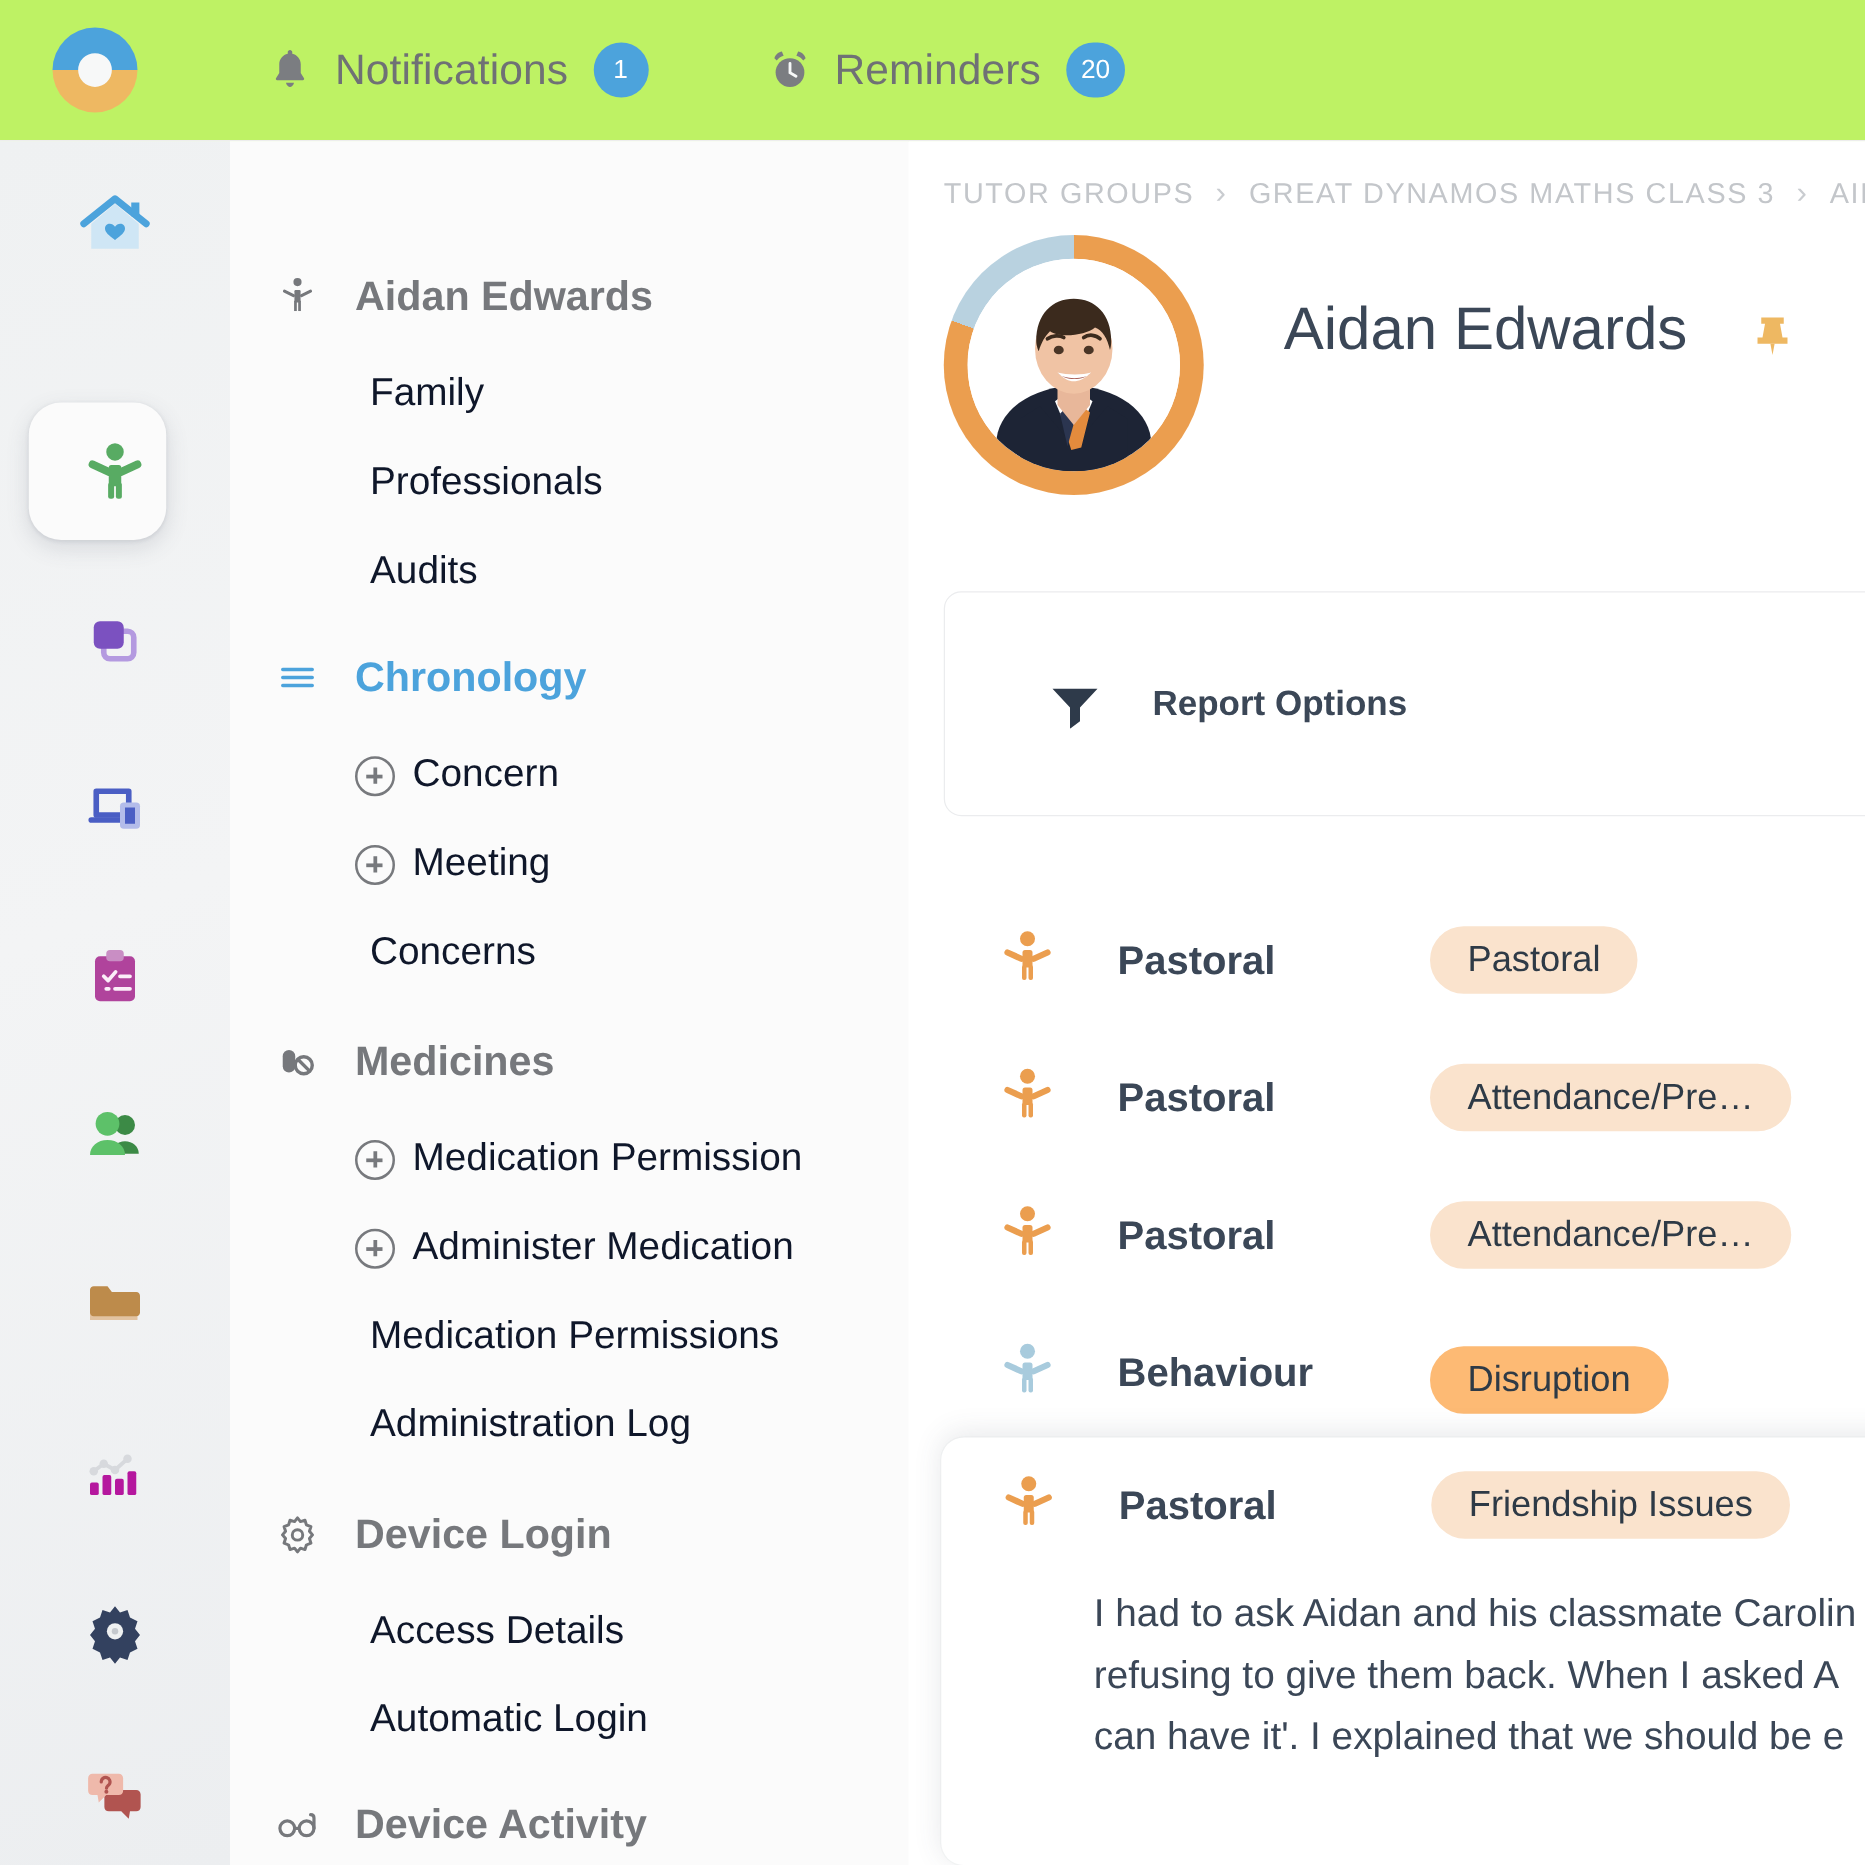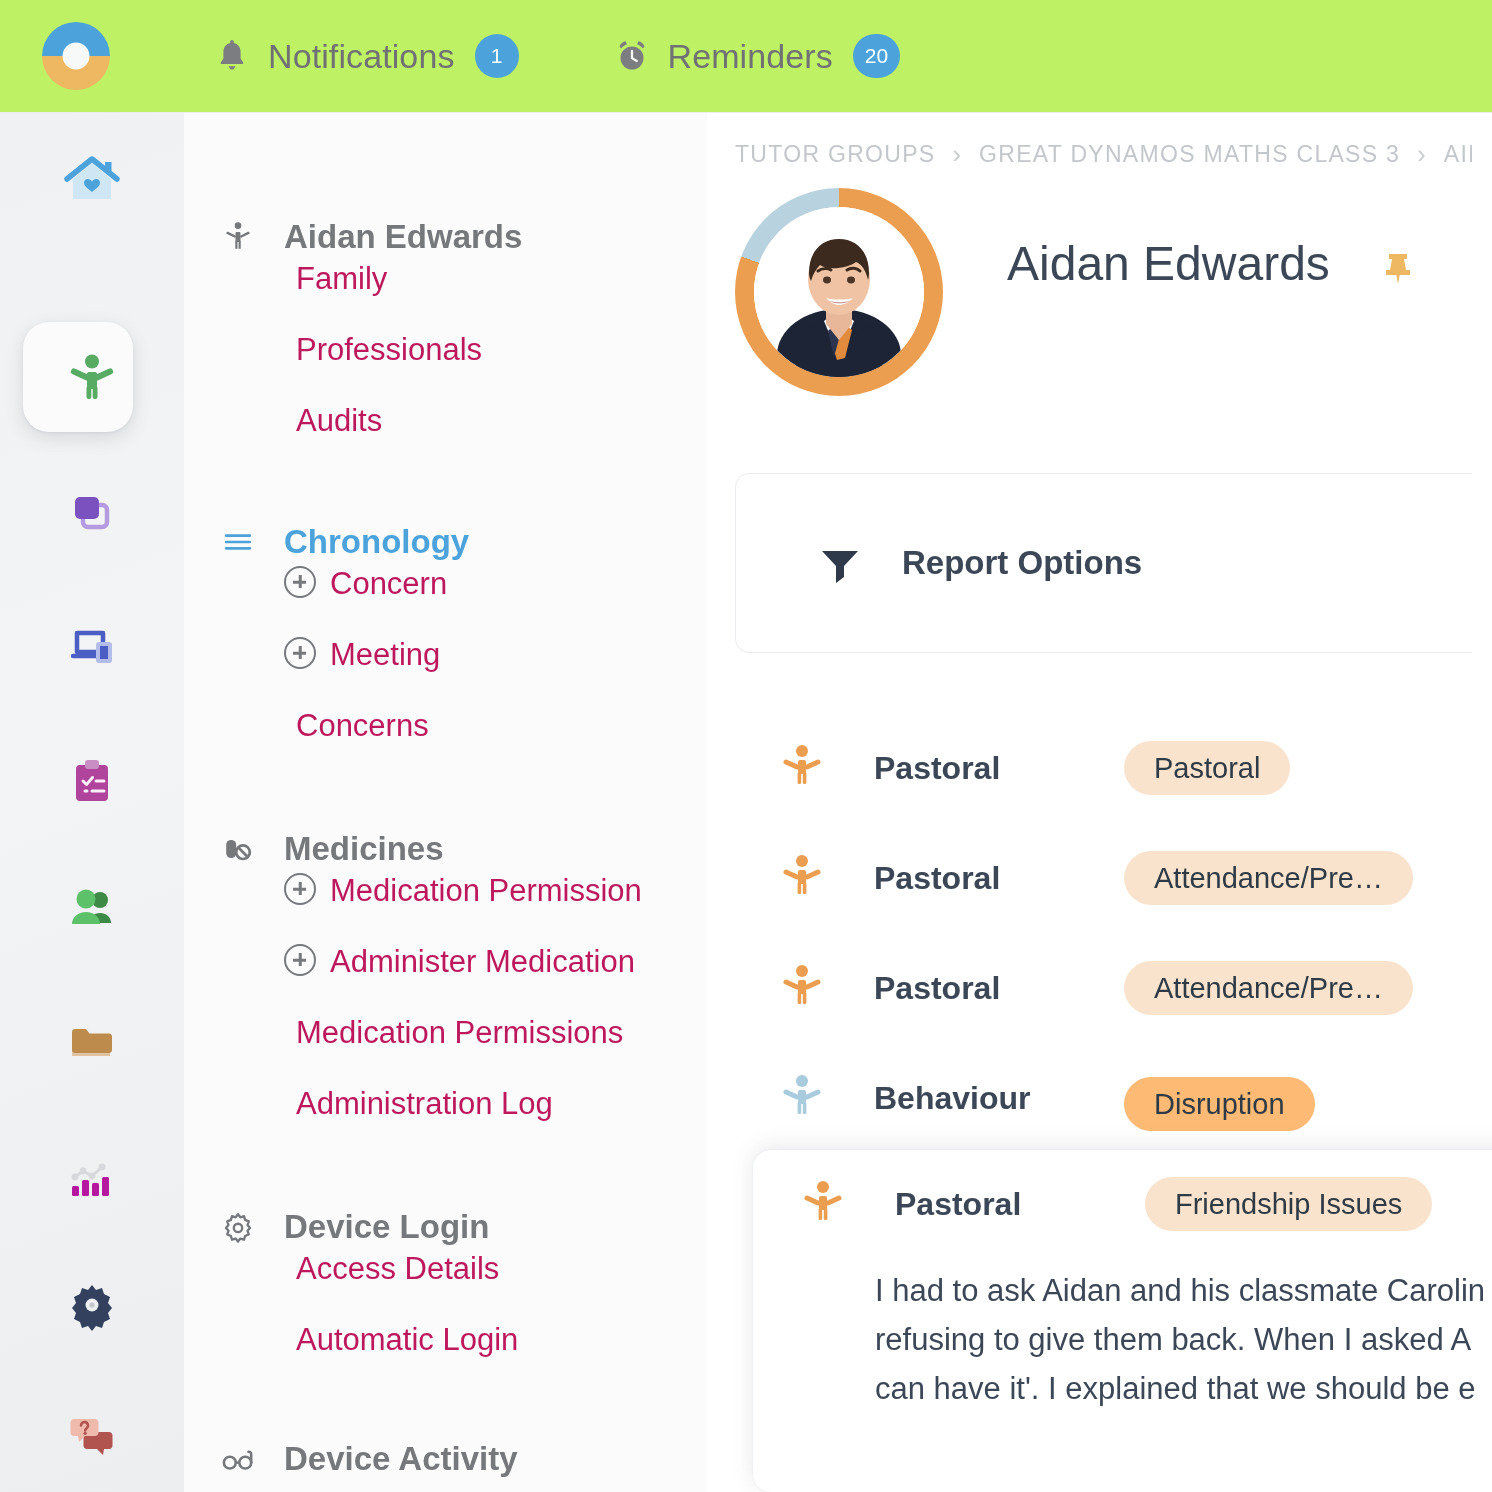--- a/index.html
+++ b/index.html
@@ -64,35 +64,35 @@
   .nav-head {
     display:flex; align-items:center; height:48px;
     padding-left:32px; cursor:pointer;
   }
   .nav-head .gico { width:44px; height:44px; flex:0 0 auto; display:flex; align-items:center; justify-content:center; }
   .nav-head .gtxt {
     font-size:33px; font-weight:bold; color:#76787c; margin-left:24px; white-space:nowrap;
   }
   .nav-head .gtxt.sel { color:#4ca3dc; }
   .nav-sub {
-    font-size:31px; color:#be185d; padding-left:112px;
-    height:71px; display:flex; align-items:flex-start; cursor:pointer; white-space:nowrap;
+    font-size:31px; color:#0f172a; padding-left:112px;
+    height:71px; display:flex; align-items:flex-end; cursor:pointer; white-space:nowrap;
   }
   .nav-sub .plus {
     width:32px; height:32px; border:2.5px solid #77797d; border-radius:50%;
     position:relative; margin-right:14px; flex:0 0 auto;
   }
   .nav-sub .plus::before, .nav-sub .plus::after {
     content:""; position:absolute; background:#77797d;
   }
   .nav-sub .plus::before { left:50%; top:7px; width:2.5px; height:13px; transform:translateX(-50%); }
   .nav-sub .plus::after  { top:50%; left:7px; height:2.5px; width:13px; transform:translateY(-50%); }
 
   
-  .main { position:absolute; left:707px; top:113px; width:765px; height:1379px; background:#ffffff; overflow:hidden; }
+  .main { position:absolute; left:727px; top:113px; width:765px; height:1379px; background:#ffffff; overflow:hidden; }
   .crumb {
     position:absolute; left:28px; top:27px; display:flex; align-items:center;
     font-size:23px; color:#c3c6ca; letter-spacing:1.3px; white-space:nowrap;
   }
   .crumb .sep { margin:0 17px; font-size:25px; color:#c9ccd0; }
 
   .prof { position:absolute; left:28px; top:75px; display:flex; align-items:flex-start; }
   .avatar { position:relative; width:208px; height:208px; flex:0 0 auto; }
   .avatar .ring {
     position:absolute; inset:0; border-radius:50%;
@@ -109,21 +109,21 @@
   }
   .prof-acts { display:flex; align-items:center; margin-left:45px; margin-top:58px; }
   .prof-acts .act { width:46px; height:46px; cursor:pointer; margin-right:48px; }
 
   .report-card {
     position:absolute; left:28px; top:360px; width:800px; height:180px;
     border:1.5px solid #ebecee; border-radius:14px; background:#fff;
     display:flex; align-items:center;
   }
   .report-card .ficon { margin-left:80px; width:48px; height:40px; }
-  .report-card .rtxt { font-size:33px; color:#3b4757; font-weight:bold; margin-left:38px; }
+  .report-card .rtxt { font-size:28px; color:#3b4757; font-weight:bold; margin-left:38px; }
 
   .rows { position:absolute; left:0; top:600px; width:765px; }
   .row { position:relative; height:110px; display:flex; align-items:center; }
   .row .pico { width:40px; height:50px; margin-left:75px; flex:0 0 auto; }
   .row .rlabel { font-size:32px; font-weight:bold; color:#3b4757; margin-left:52px; width:250px; }
   .pill {
     height:54px; border-radius:27px; display:flex; align-items:center; justify-content:center;
     padding:0 30px; font-size:29px; color:#2e3a46; white-space:nowrap;
   }
   .pill.orange { background:#fae3cd; }

